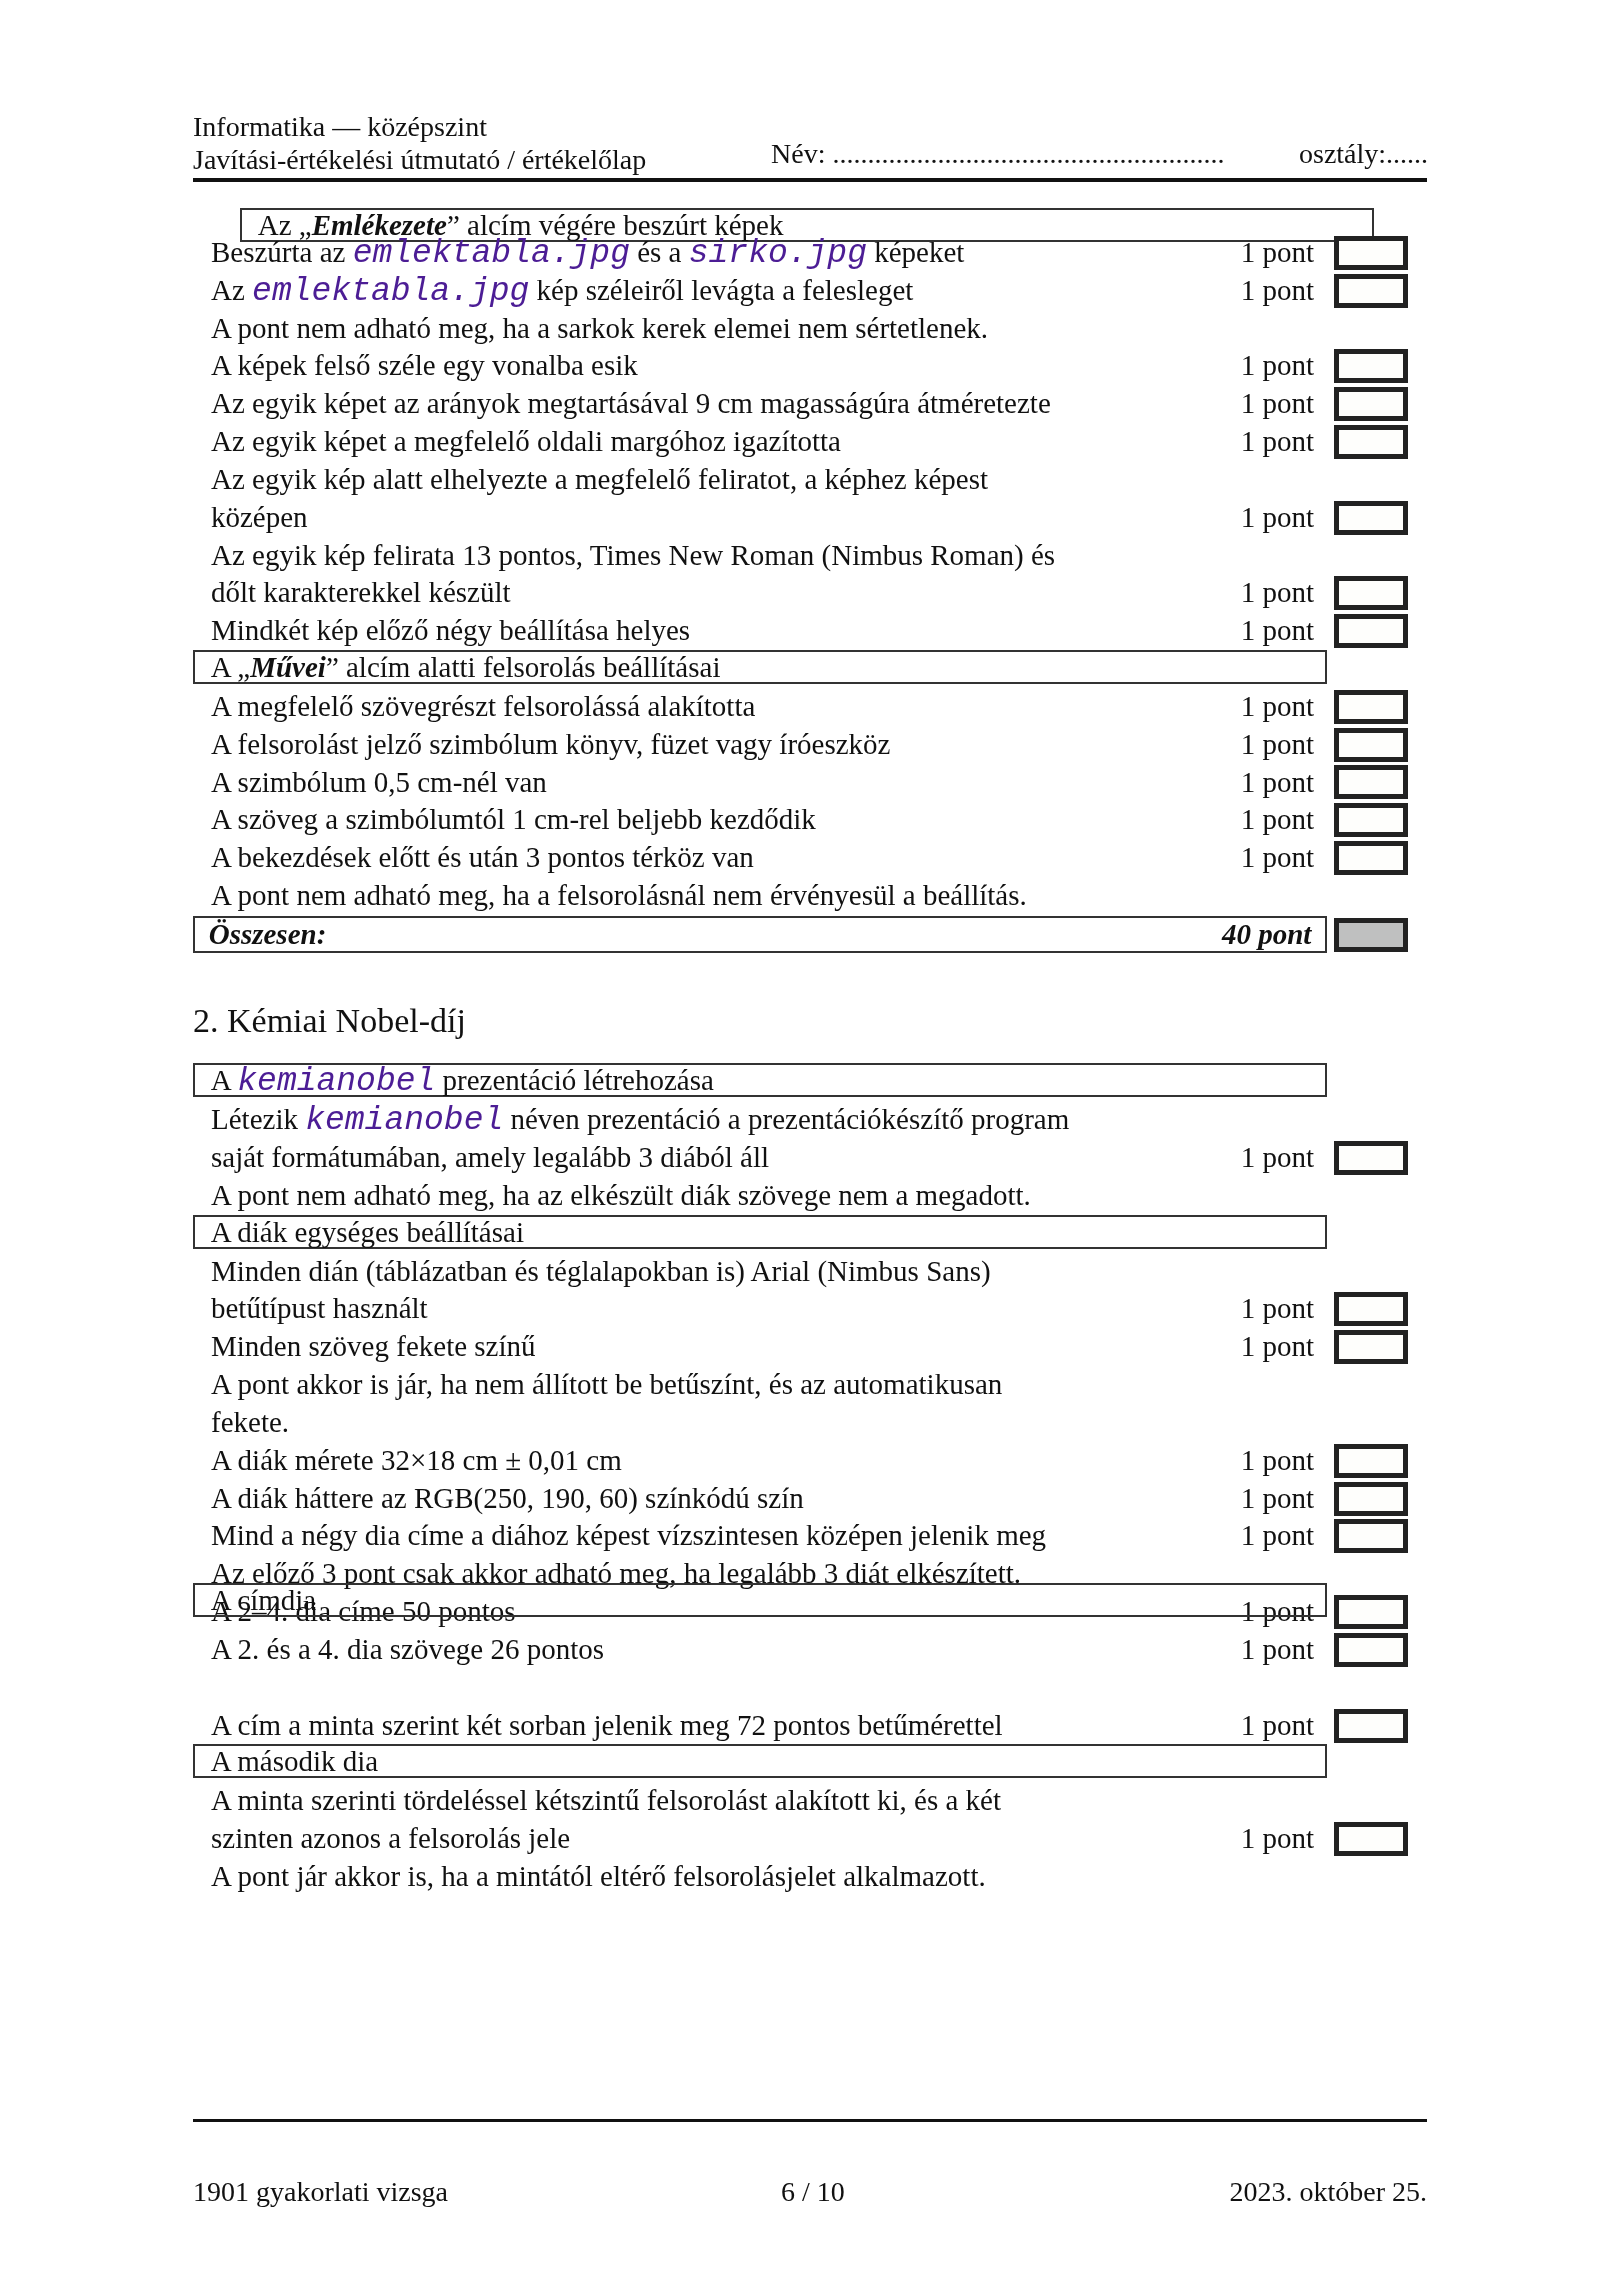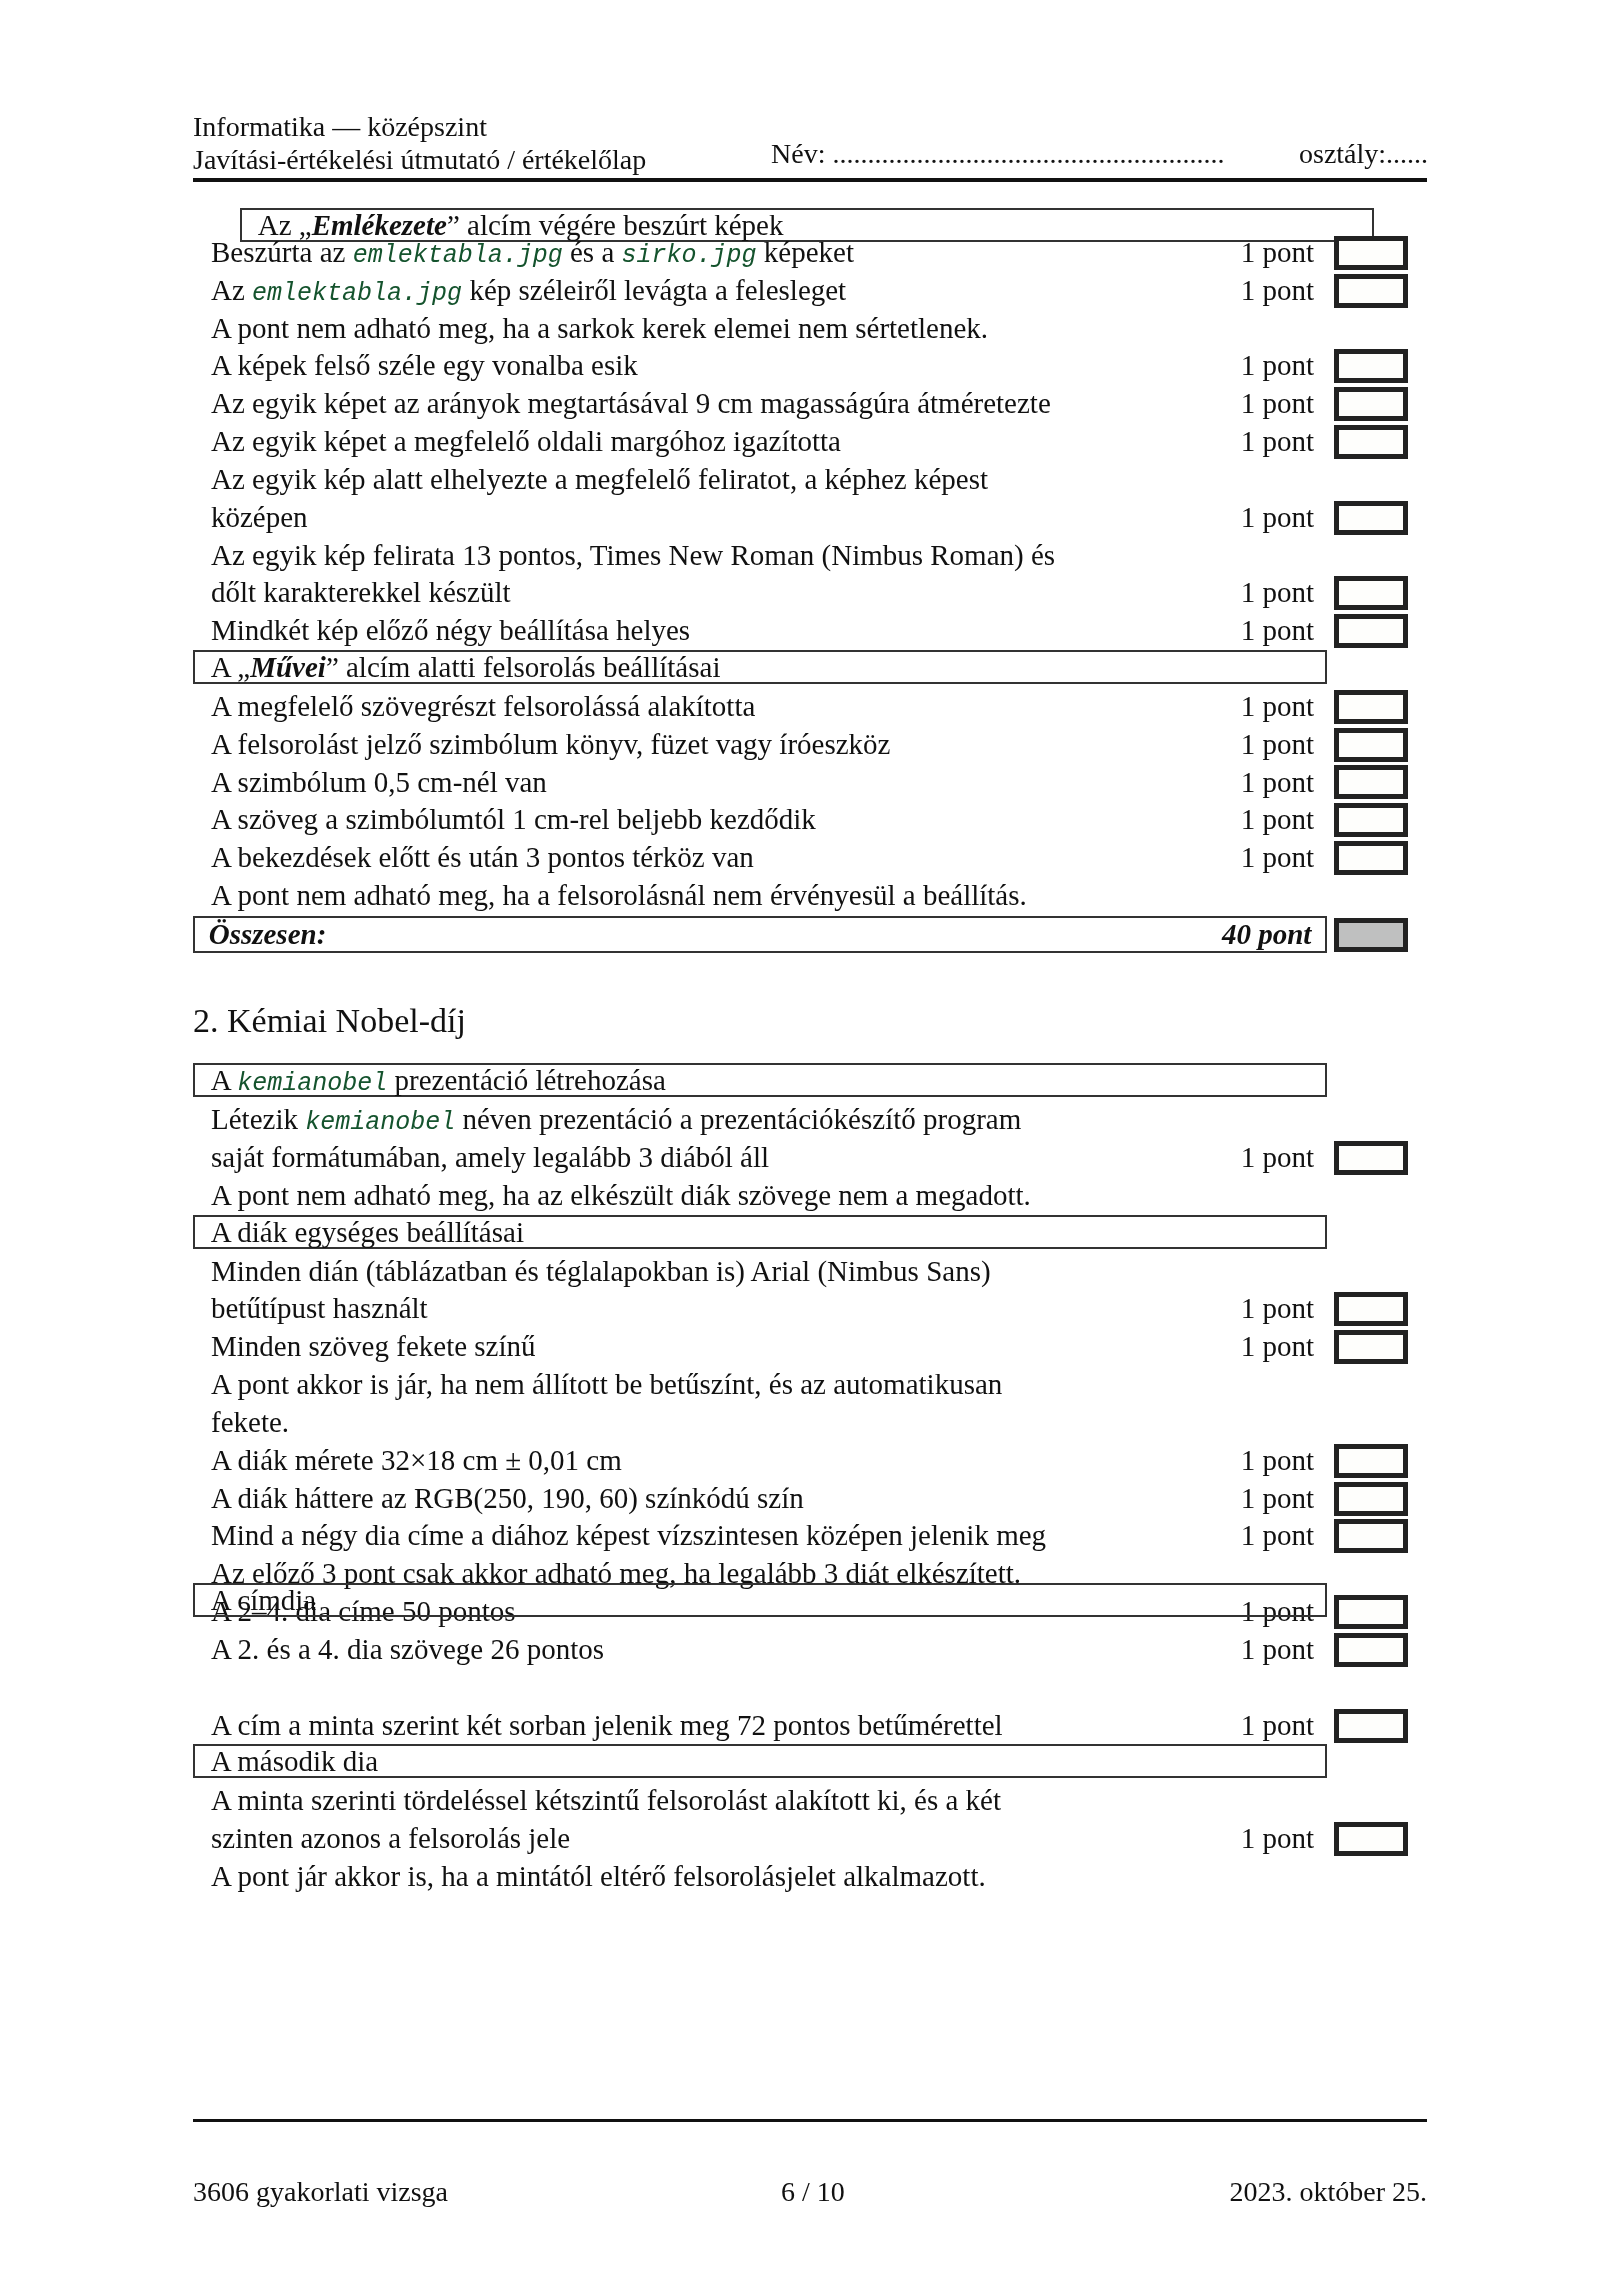--- a/index.html
+++ b/index.html
@@ -1,20 +1,20 @@
 <!DOCTYPE html>
 <html><head>
 <meta charset="utf-8">
 <style>
   html, body { margin: 0; padding: 0; background: #ffffff; }
   body { width: 1621px; height: 2293px; position: relative; overflow: hidden;
          font-family: "Liberation Serif", "DejaVu Serif", serif; color: #111; }
   .abs { position: absolute; }
   .hdr { font-size: 28px; line-height: 33px; }
-  .mono { font-family: "Liberation Mono", "DejaVu Sans Mono", monospace; font-style: italic; font-size: 25px; color: #14532d; }
+  .mono { font-family: "Liberation Mono", "DejaVu Sans Mono", monospace; font-style: italic; font-size: 33px; color: #4c1d95; }
   .rule { position: absolute; height: 3.9px; background: #111; }
   .row { position: absolute; left: 211px; width: 1108px; height: 37px; font-size: 29px; line-height: 37px; white-space: nowrap; }
   .secbox { position: absolute; left: 193px; width: 1134px; height: 34px; border: 2px solid #333; box-sizing: border-box; font-size: 29px; line-height: 31px; padding-left: 15.7px; white-space: nowrap; }
   .pont { position: absolute; left: 1206px; width: 108px; text-align: right; font-size: 29px; line-height: 37px; }
   .box { position: absolute; left: 1334px; width: 74px; height: 34px; border: 5.9px solid #222; box-sizing: border-box; background: #fefefc; }
   .box.total { background: #bfc0c0; }
   .total-row { position: absolute; left: 193px; width: 1134px; height: 37px; border: 2px solid #333; box-sizing: border-box; font-size: 29px; line-height: 33px; font-weight: bold; font-style: italic; }
   .total-row .lbl { position: absolute; left: 13.7px; }
   .total-row .val { position: absolute; right: 13.7px; }
   .h2 { position: absolute; left: 193px; font-size: 34px; font-weight: normal; line-height: 49px; }
@@ -121,16 +121,16 @@
     <div class="box" style="top: 1709px;"></div>
     <div class="secbox" style="top: 1744px;"><span>A második dia</span></div>
     <div class="row" style="top: 1782px;"><span>A minta szerinti tördeléssel kétszintű felsorolást alakított ki, és a két</span></div>
     <div class="row" style="top: 1820px;"><span>szinten azonos a felsorolás jele</span></div>
     <div class="pont" style="top: 1820px;">1 pont</div>
     <div class="box" style="top: 1822px;"></div>
     <div class="row" style="top: 1858px;"><span>A pont jár akkor is, ha a mintától eltérő felsorolásjelet alkalmazott.</span></div>
   </div>
 
 <div class="rule" style="left:193px; top:2119px; width:1234px; height:2.9px;"></div>
-<div class="foot" style="left:193px; top:2175px;">3606 gyakorlati vizsga</div>
+<div class="foot" style="left:193px; top:2175px;">1901 gyakorlati vizsga</div>
 <div class="foot" style="left:781px; top:2175px;">6 / 10</div>
 <div class="foot" style="right:194px; top:2175px;">2023. október 25.</div>
 
 
 </body></html>

